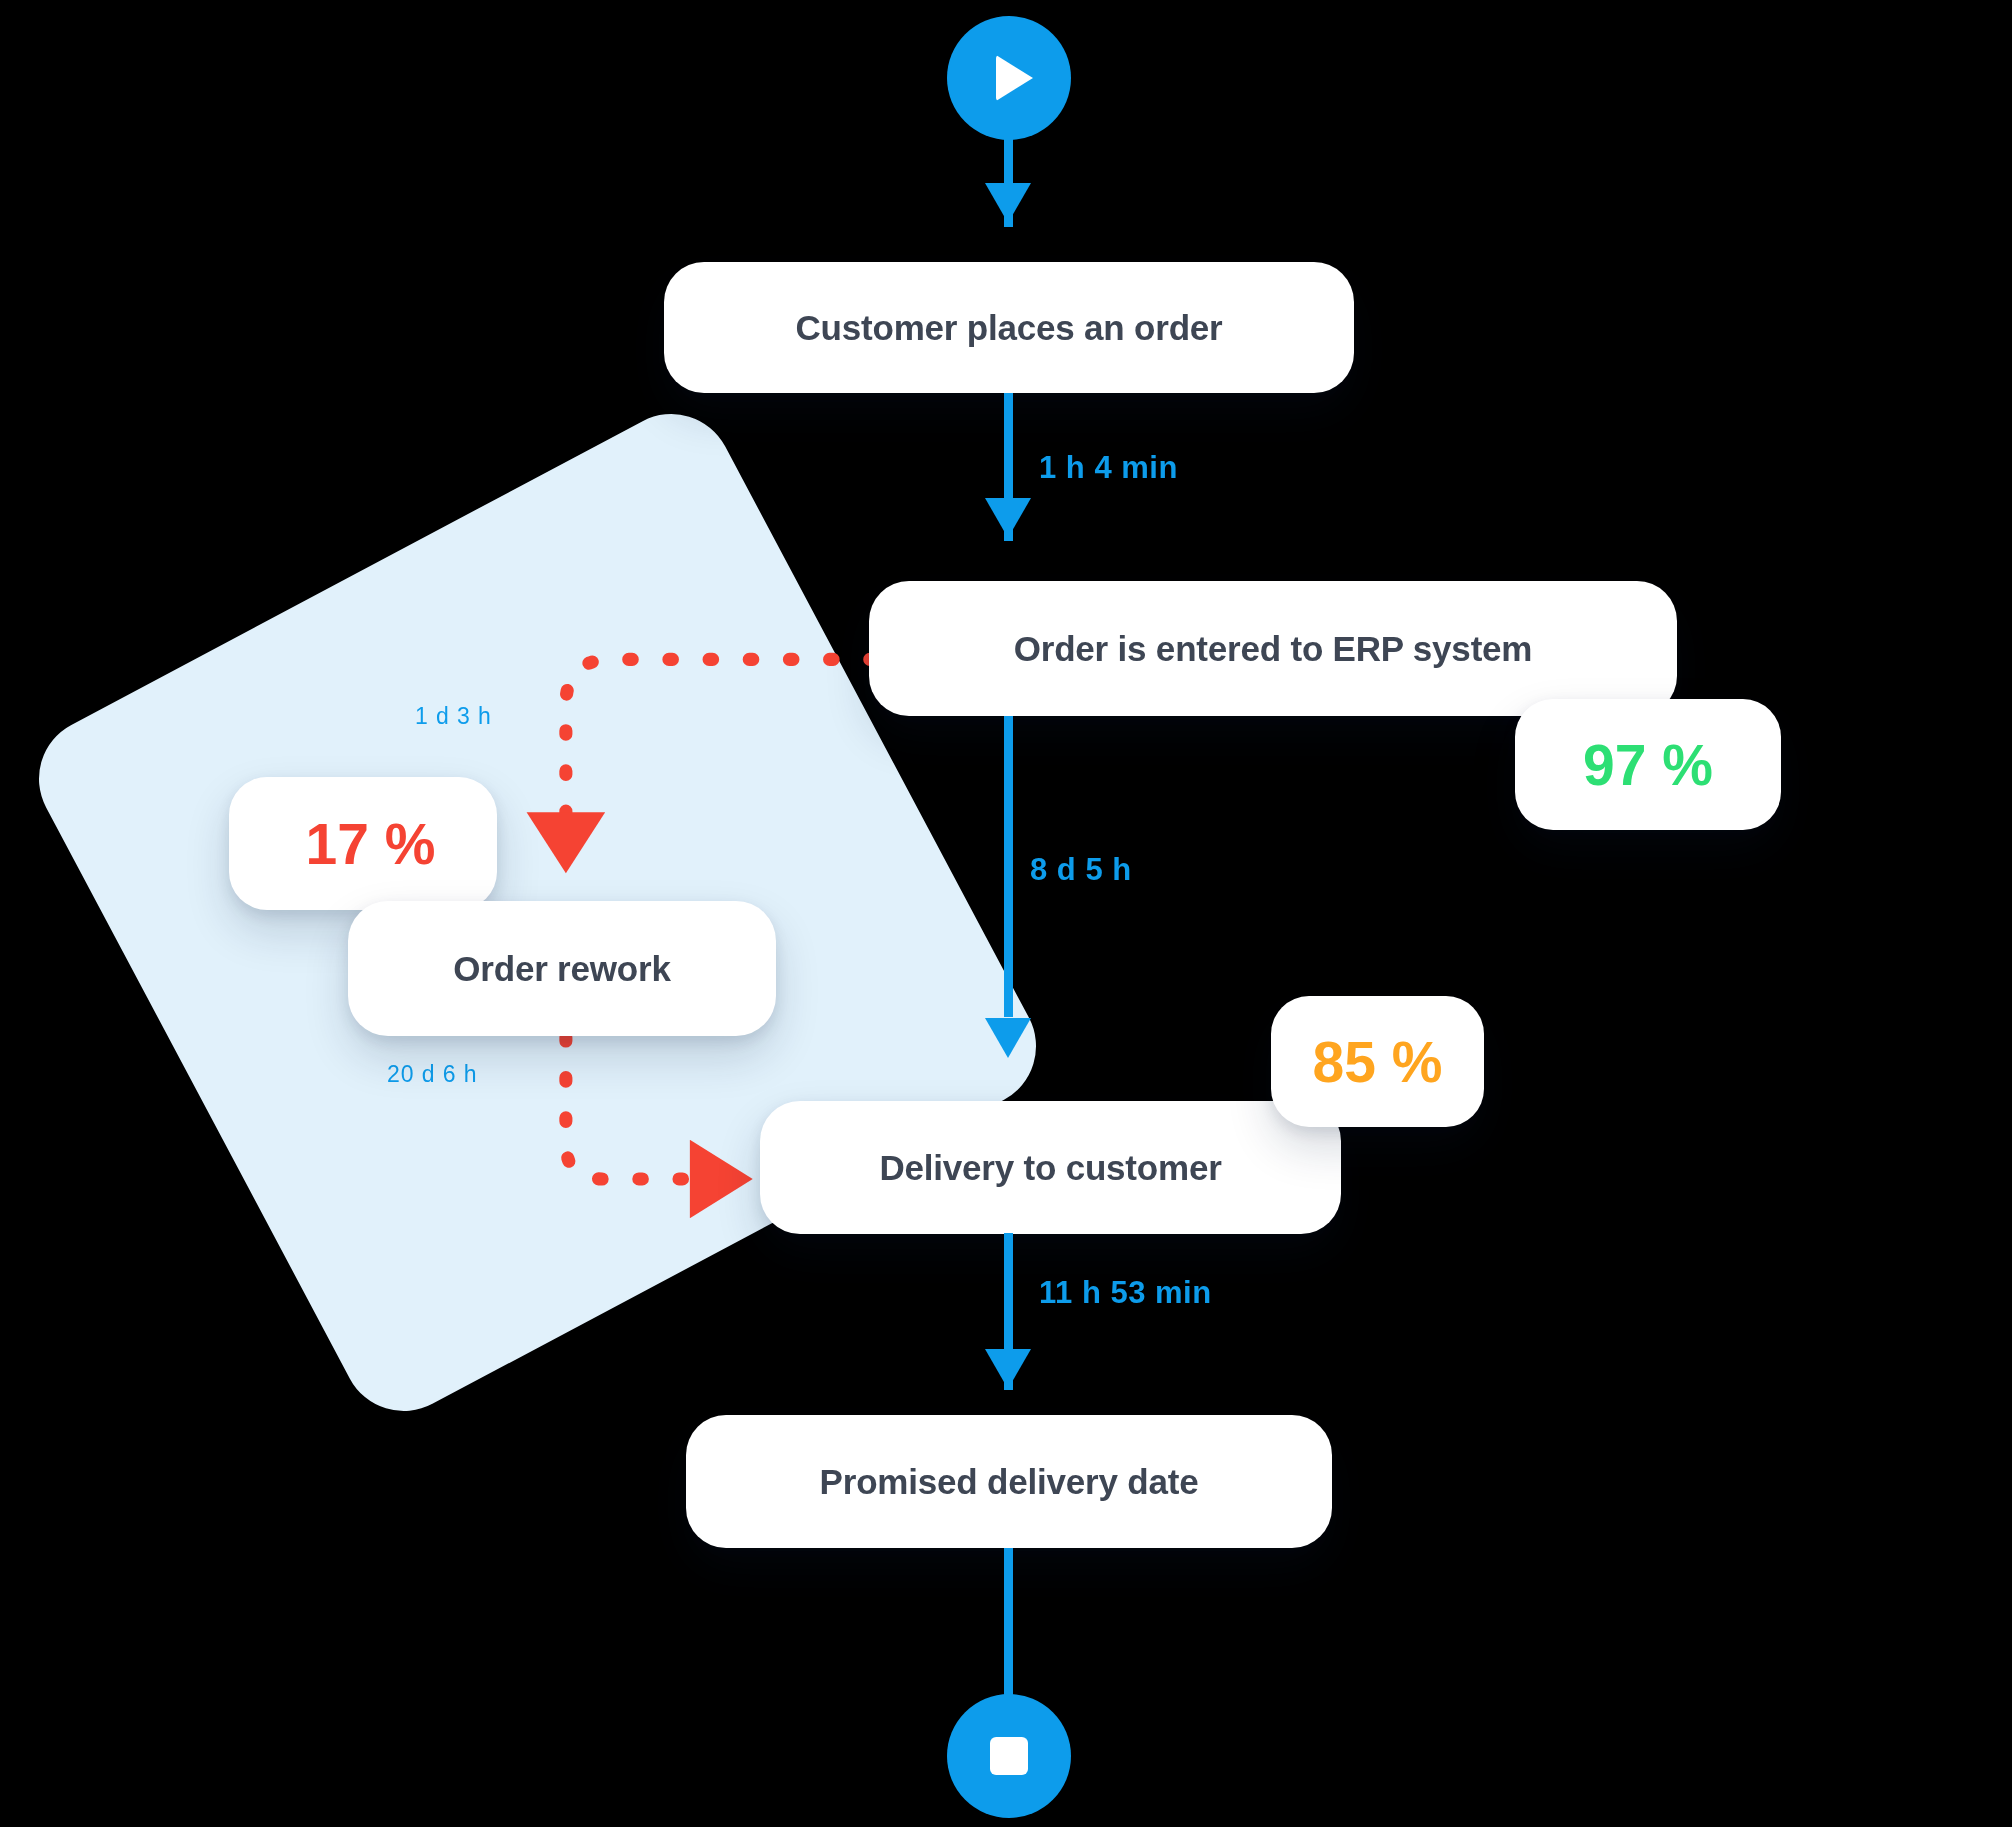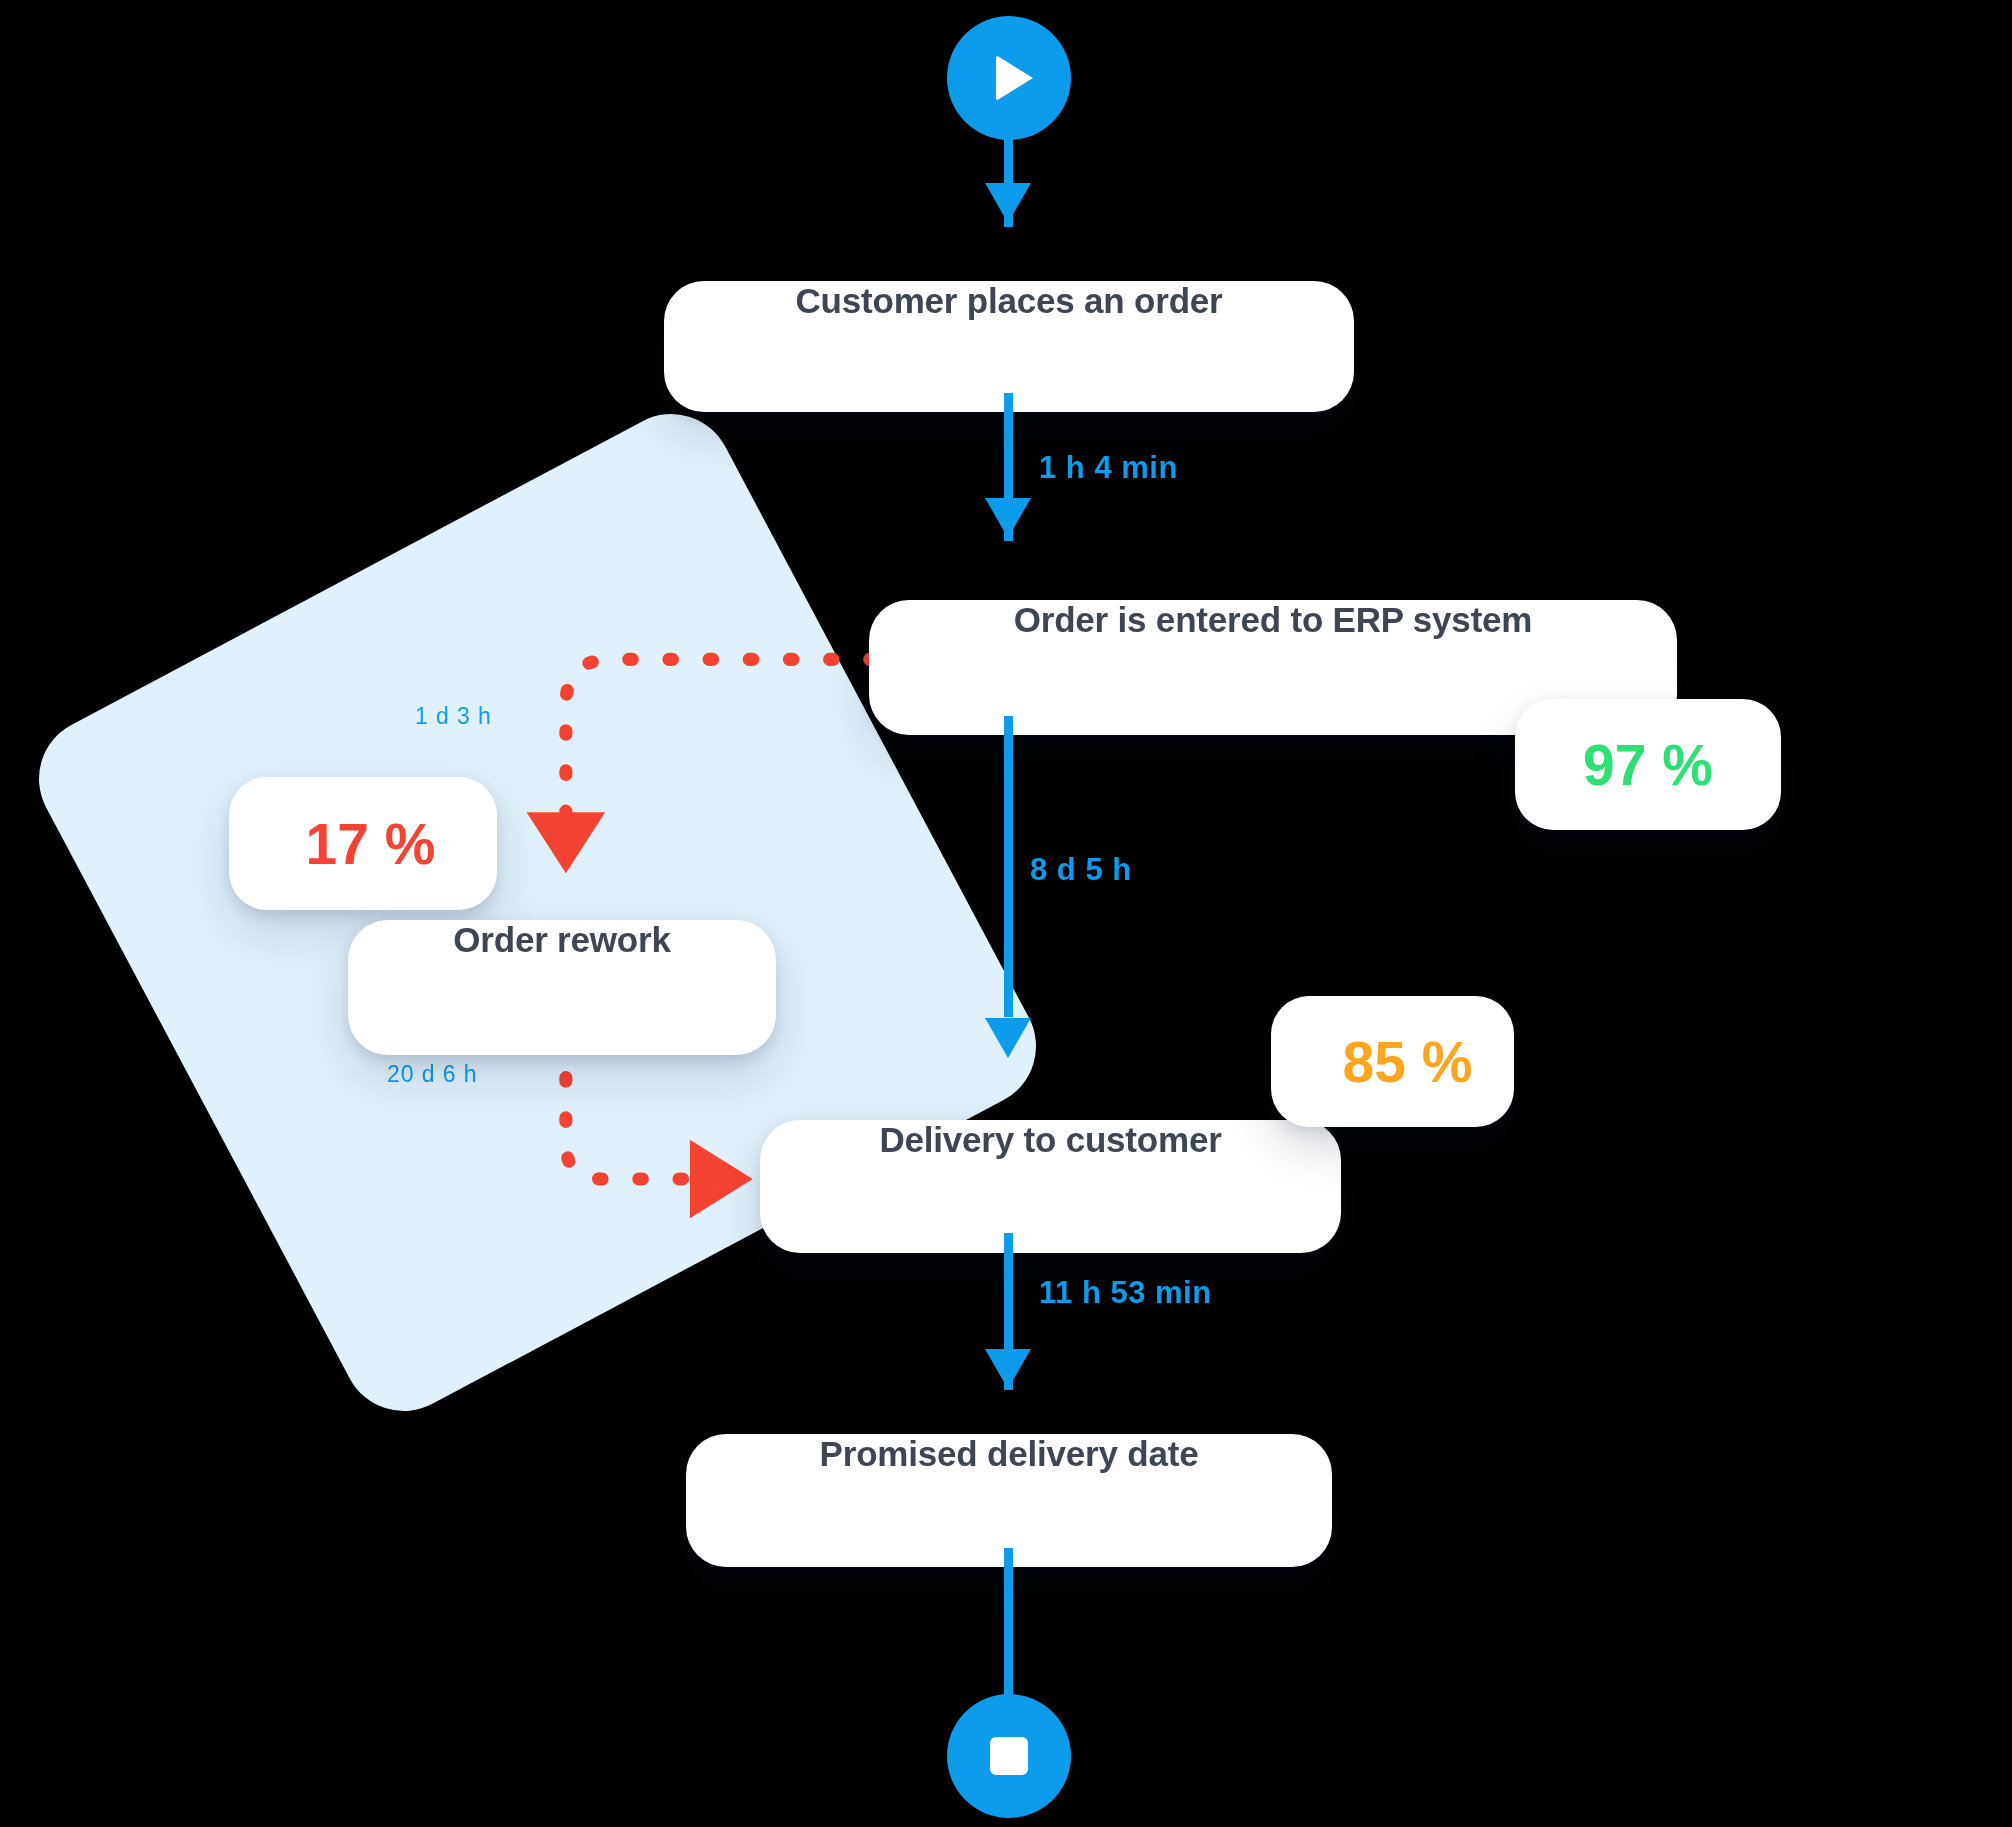--- a/index.html
+++ b/index.html
@@ -70,25 +70,24 @@
     border-right: 23.6px solid transparent;
     border-top: 40px solid #0d9ceb;
   }
 
   
   .step {
     position: absolute;
     background: #ffffff;
     border-radius: 40px;
     display: flex;
-    align-items: flex-start;
+    align-items: center;
     justify-content: center;
     box-shadow: 0 21px 45px rgba(10,30,60,0.16),
                 0 5.2px 14px rgba(10,30,60,0.10);
-    margin-top: 19px;
   }
   .step-label {
     color: #3e4654;
     font-weight: bold;
     font-size: 35px;
     letter-spacing: -0.2px;
     white-space: nowrap;
   }
 
   
@@ -190,21 +189,21 @@
   </div>
 
   <div class="step" style="left:348px; top:901px; width:428px; height:135px;">
     <span class="step-label">Order rework</span>
   </div>
 
   <div class="step" style="left:760px; top:1101px; width:581px; height:133px;">
     <span class="step-label">Delivery to customer</span>
   </div>
 
-  <div class="badge" style="left:1271px; top:996px; width:213px; height:131px;padding-left:30px;">
+  <div class="badge" style="left:1271px; top:996px; width:213px; height:131px;">
     <span class="badge-label badge-orange">85 %</span>
   </div>
 
   <div class="vline" style="left:1004px; top:1233px; height:157px;"></div>
   <div class="varrow" style="left:985px; top:1349px;"></div>
   <div class="duration" style="left:1039px; top:1275px;">11 h 53 min</div>
 
   <div class="step" style="left:686px; top:1415px; width:646px; height:133px;">
     <span class="step-label">Promised delivery date</span>
   </div>

